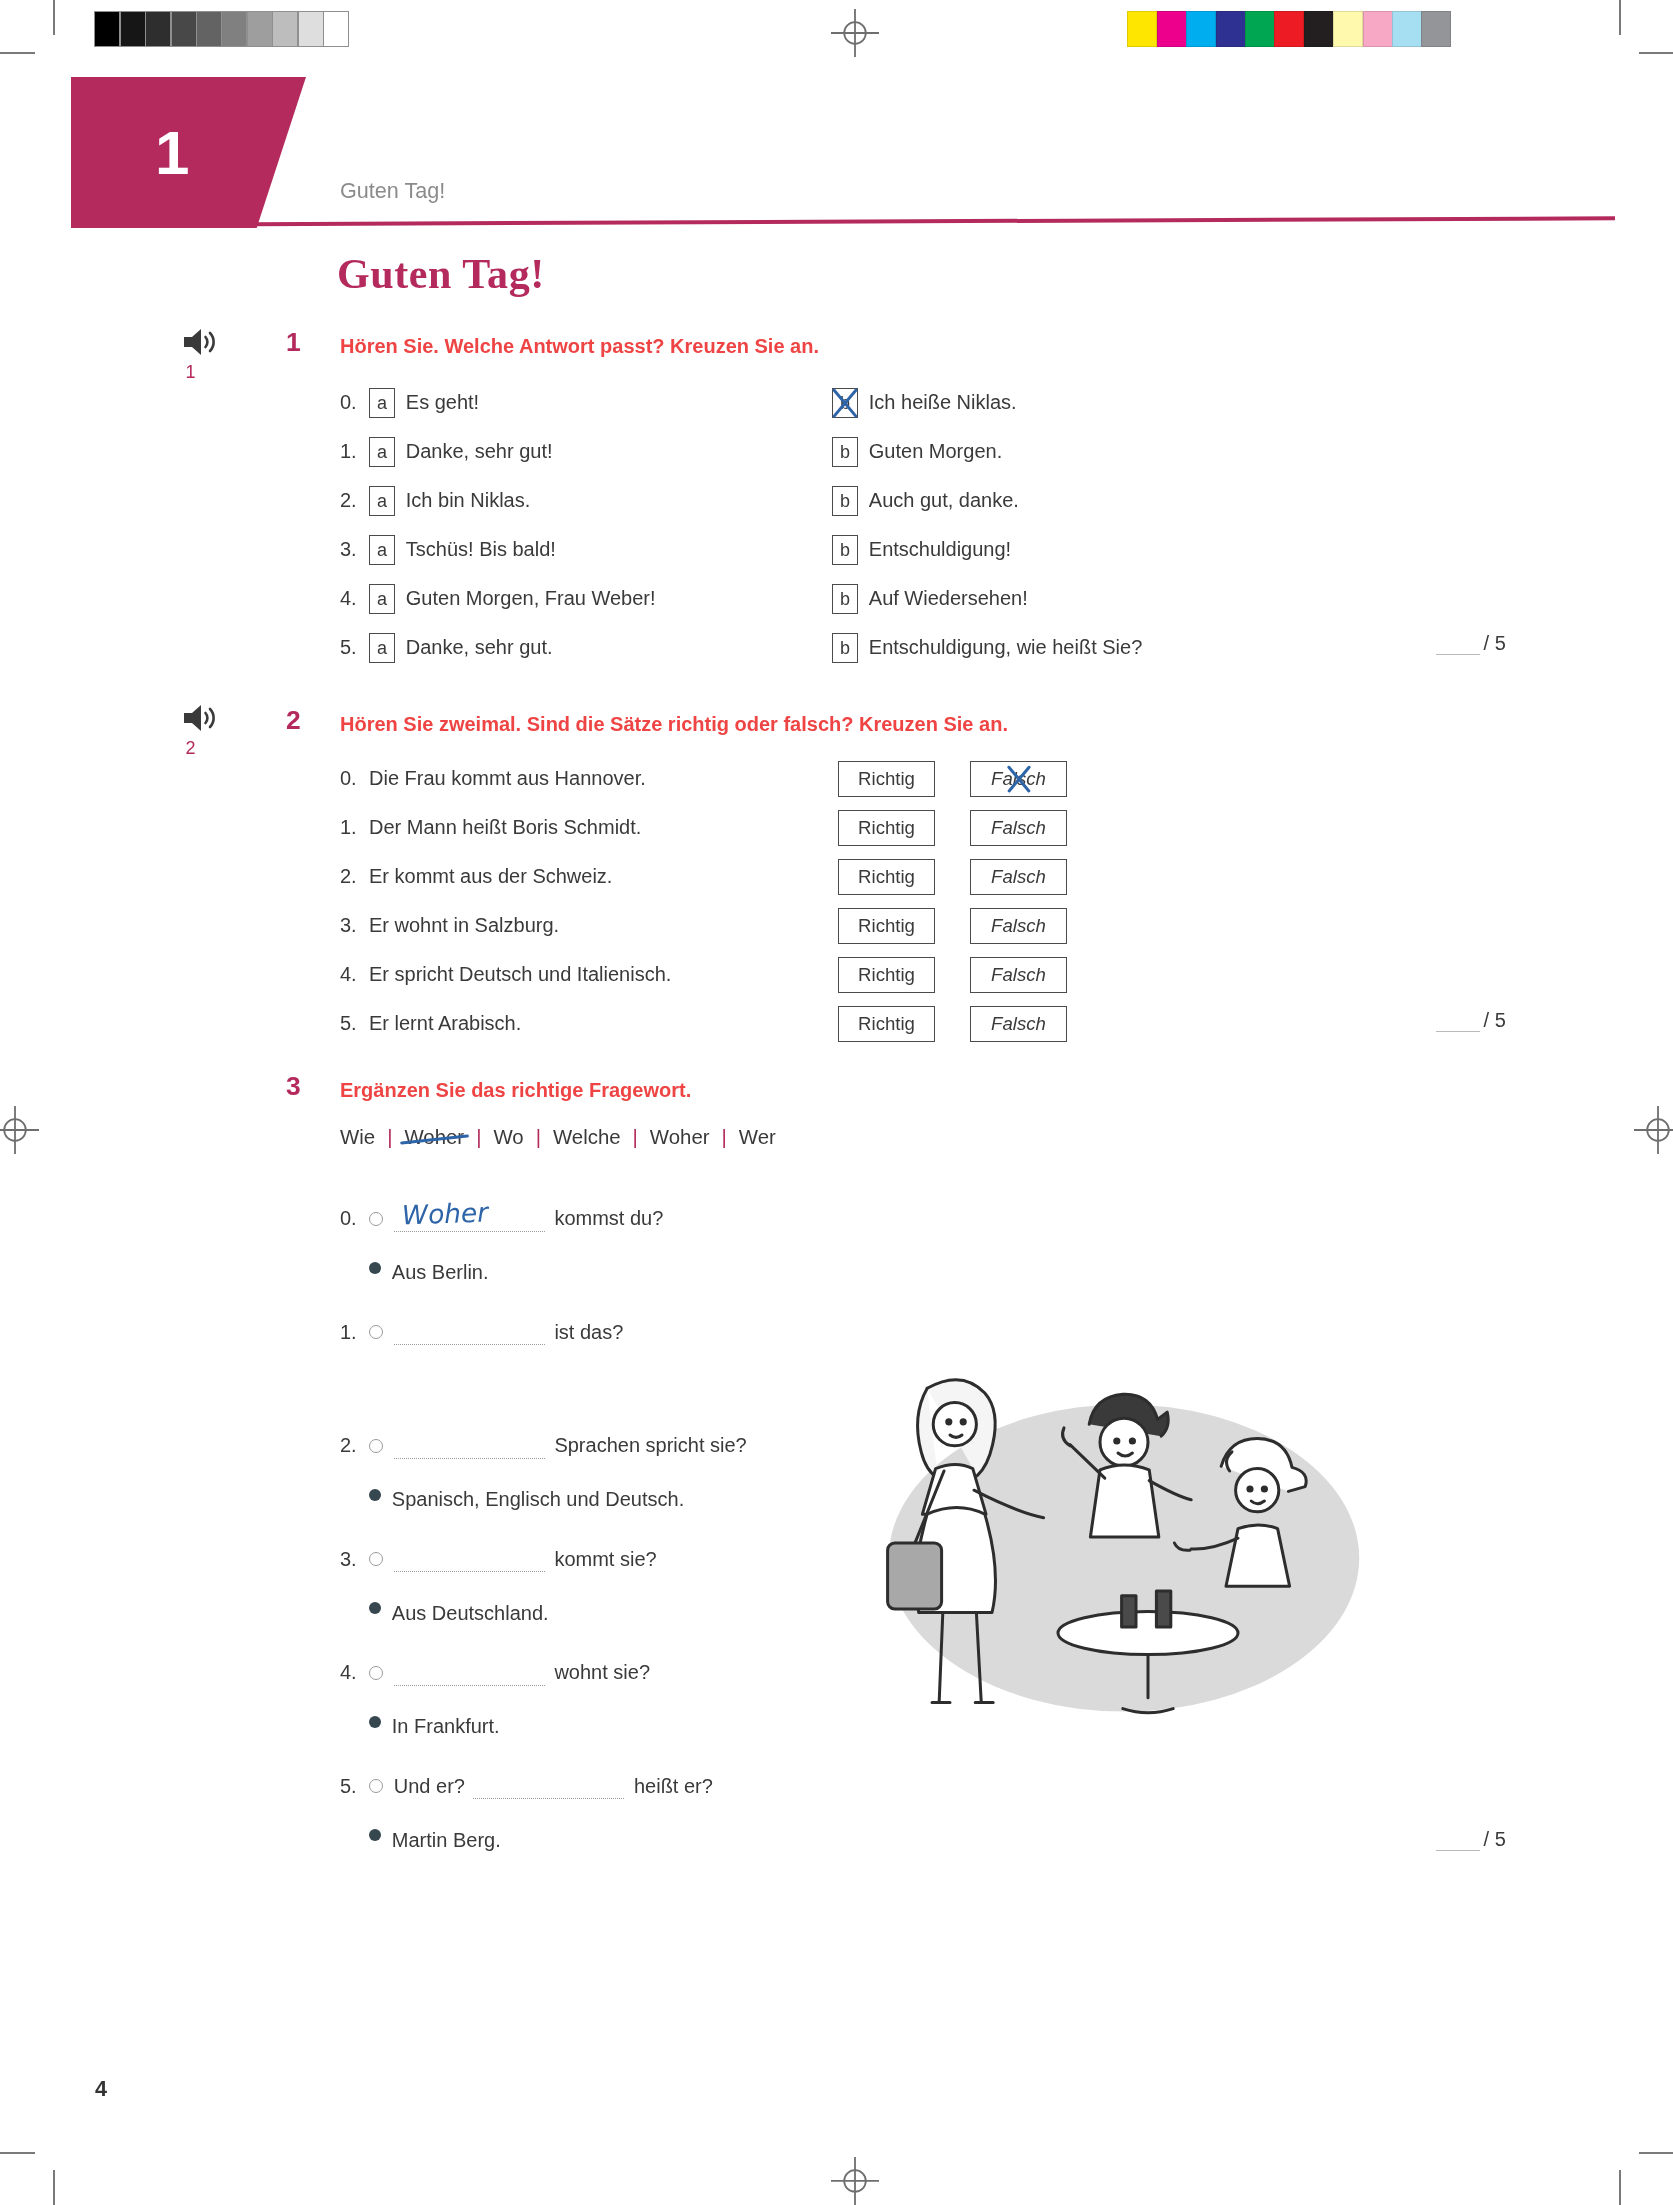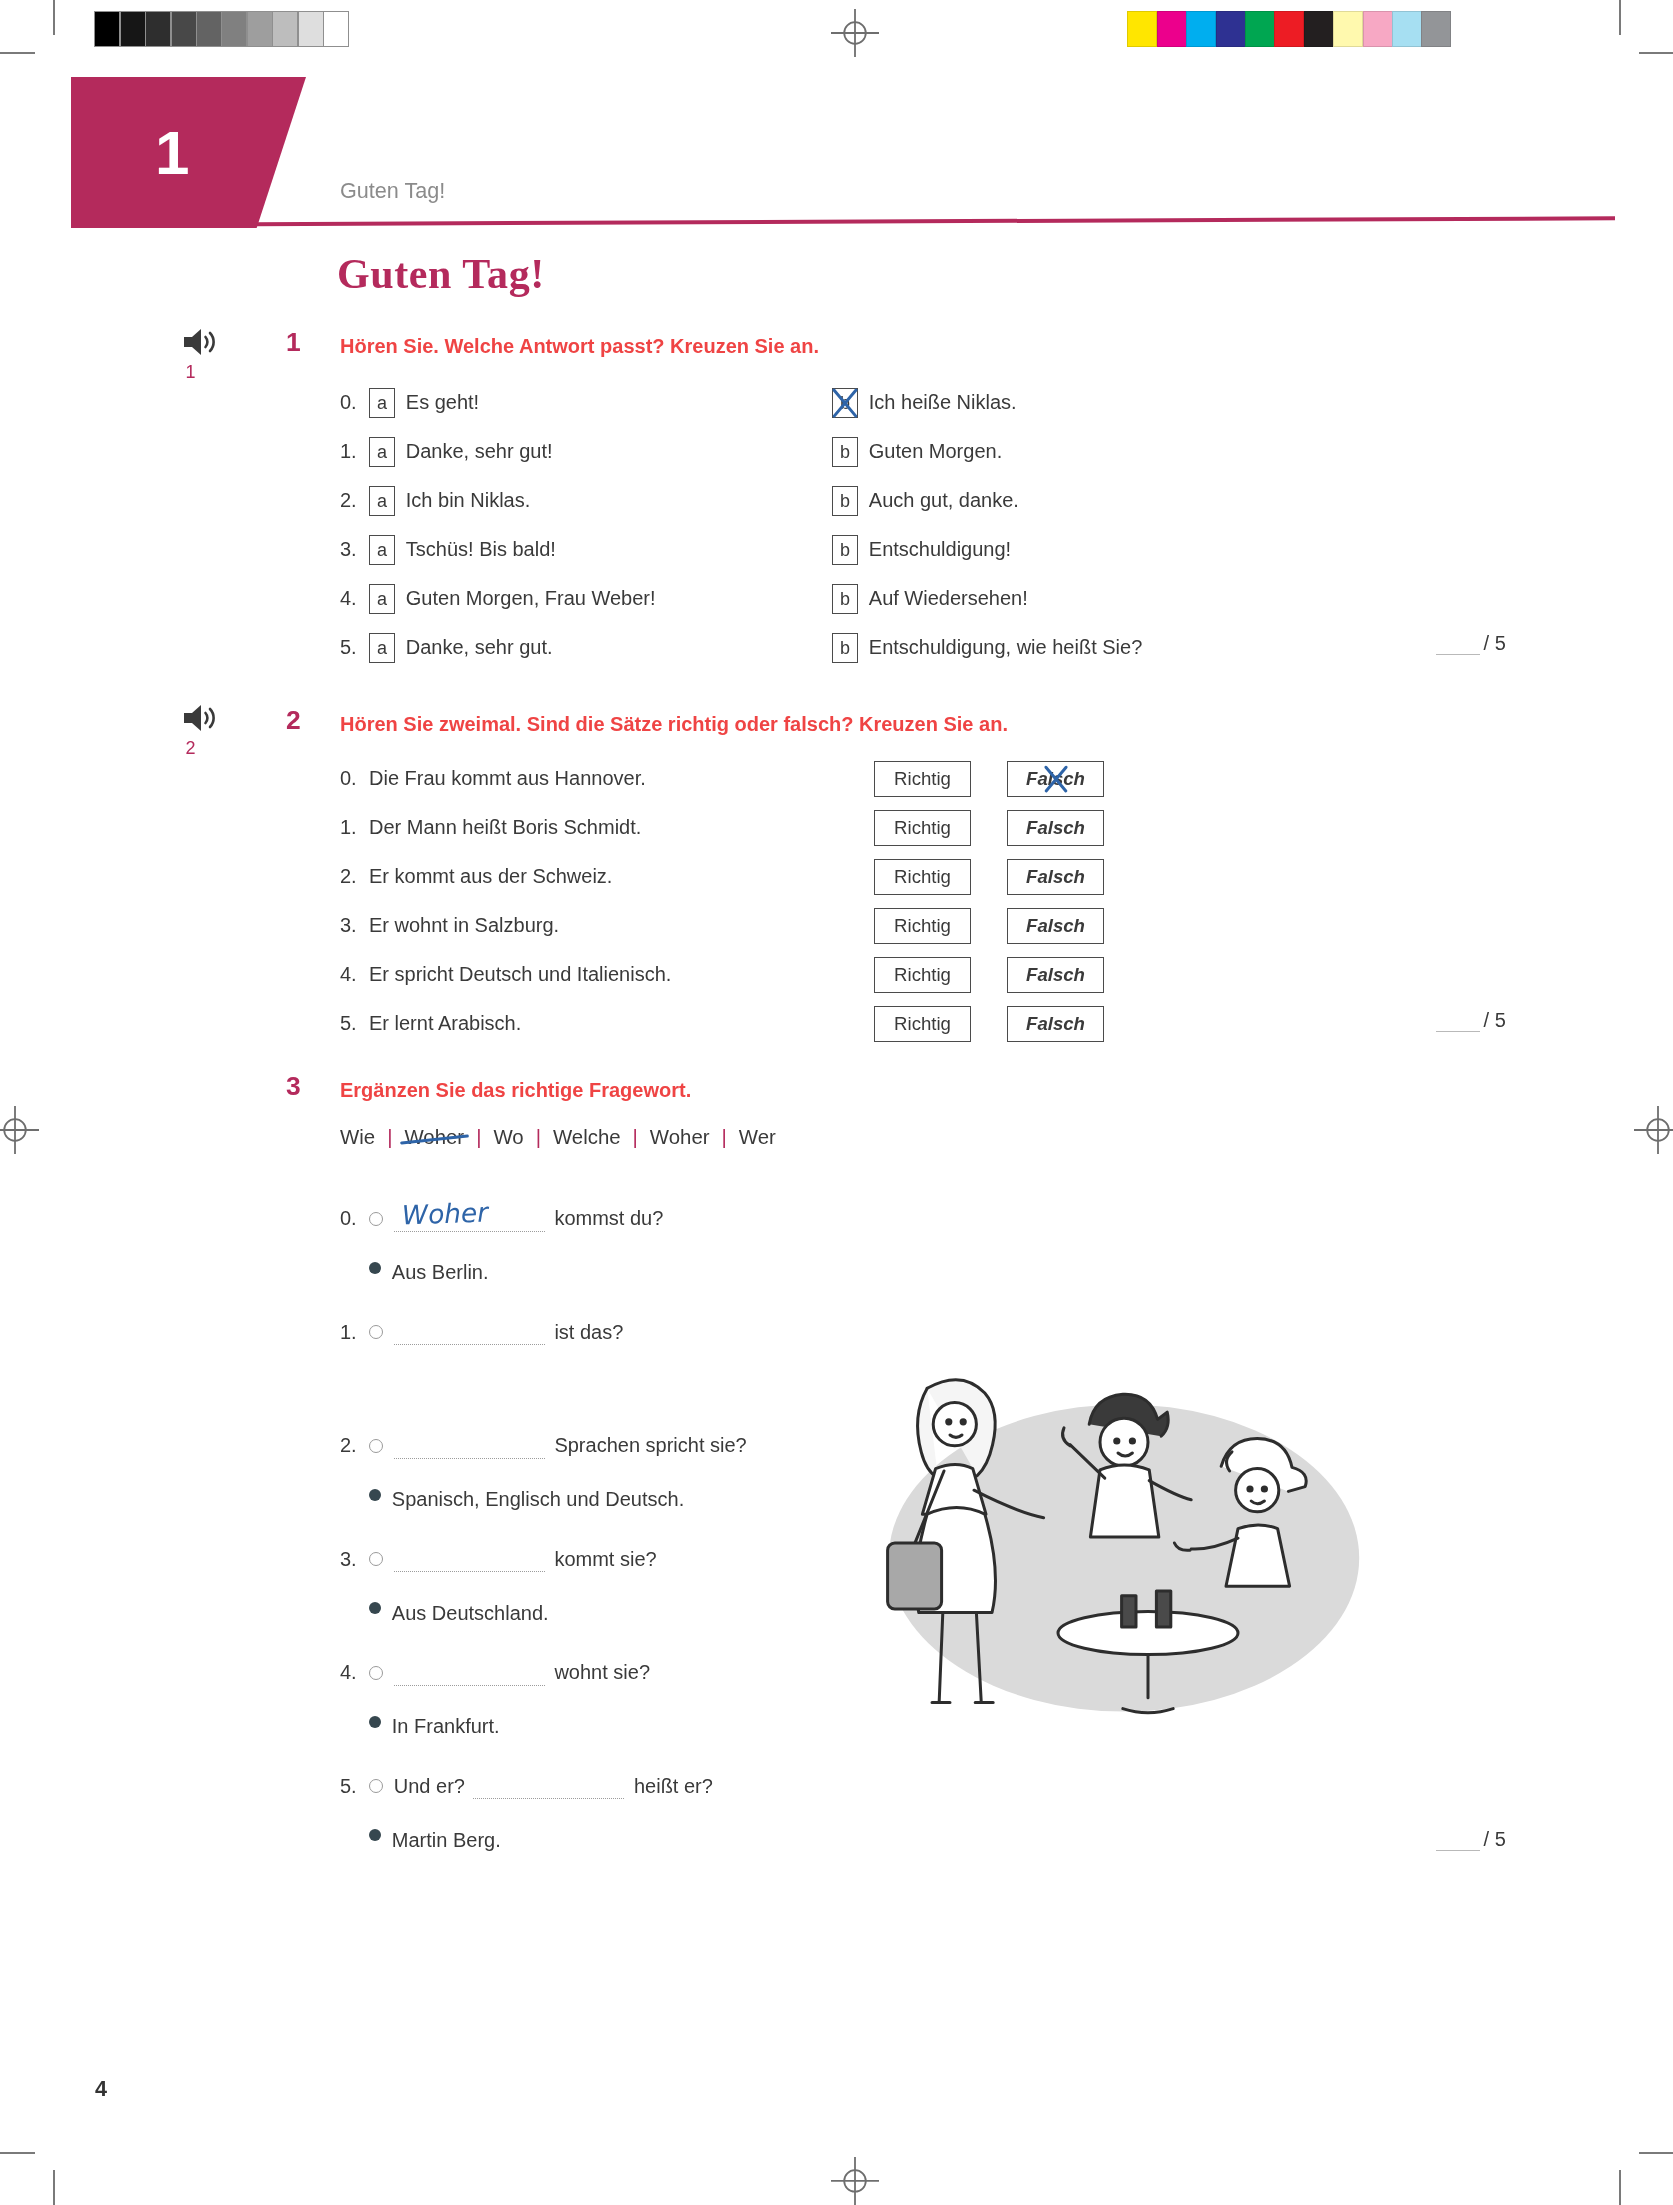--- a/index.html
+++ b/index.html
@@ -44,22 +44,22 @@
   .lbox{flex:0 0 24px;width:24px;height:28px;border:1.8px solid #4b4b4b;display:inline-flex;
     align-items:center;justify-content:center;margin-right:10.8px;position:relative;font-size:18px;}
   .lletter{line-height:1;}
   .bcol{position:absolute;left:492px;top:0;bottom:0;display:flex;align-items:center;}
   .itext,.stext{white-space:nowrap;}
 
   
   .rf{position:absolute;top:50%;transform:translateY(-50%);width:95px;height:34px;
     border:1.8px solid #4b4b4b;display:flex;align-items:center;justify-content:center;
     font-size:18.6px;background:#fff;}
-  .rf-r{left:498px;margin-left:36px;}
-  .rf-f{left:667px;font-style:italic;font-weight:bold;}
+  .rf-r{left:498px;}
+  .rf-f{left:630px;font-style:italic;}
 
   
   .crossed::before,.crossed::after{content:"";position:absolute;left:50%;top:50%;
     width:37px;height:2.7px;background:var(--hand);border-radius:1.8px;z-index:2;}
   .crossed::before{transform:translate(-50%,-50%) rotate(50deg);}
   .crossed::after{transform:translate(-50%,-50%) rotate(-50deg);}
   .rf.crossed::before,.rf.crossed::after{width:34px;}
 
   
   .score{position:absolute;display:flex;align-items:flex-end;font-size:20px;height:26.4px;}

